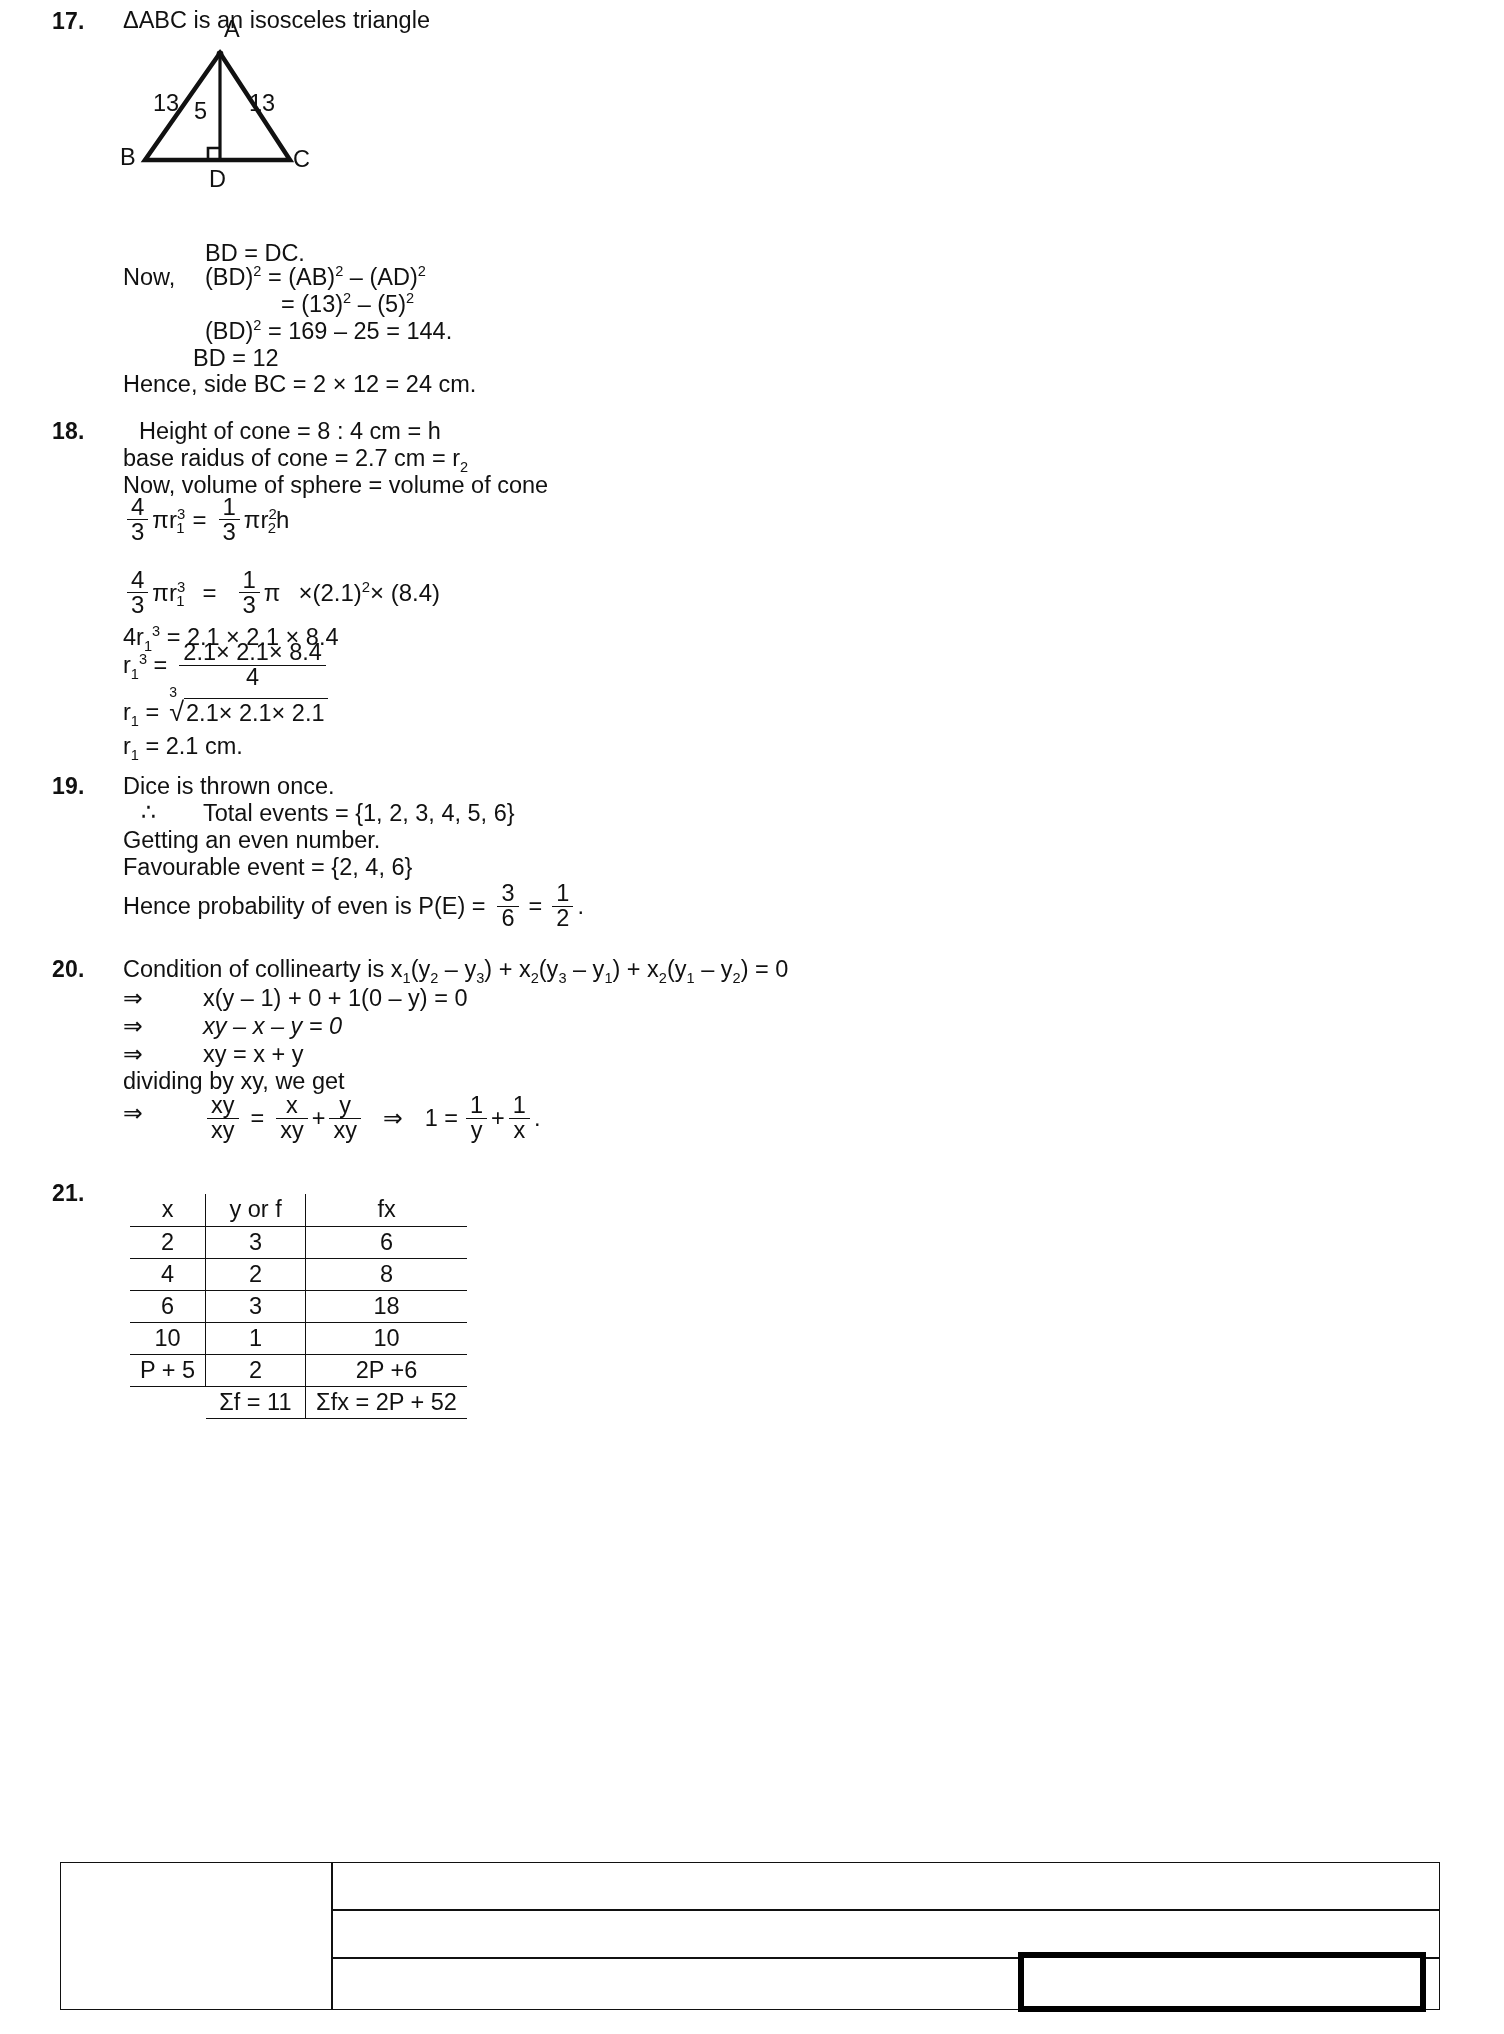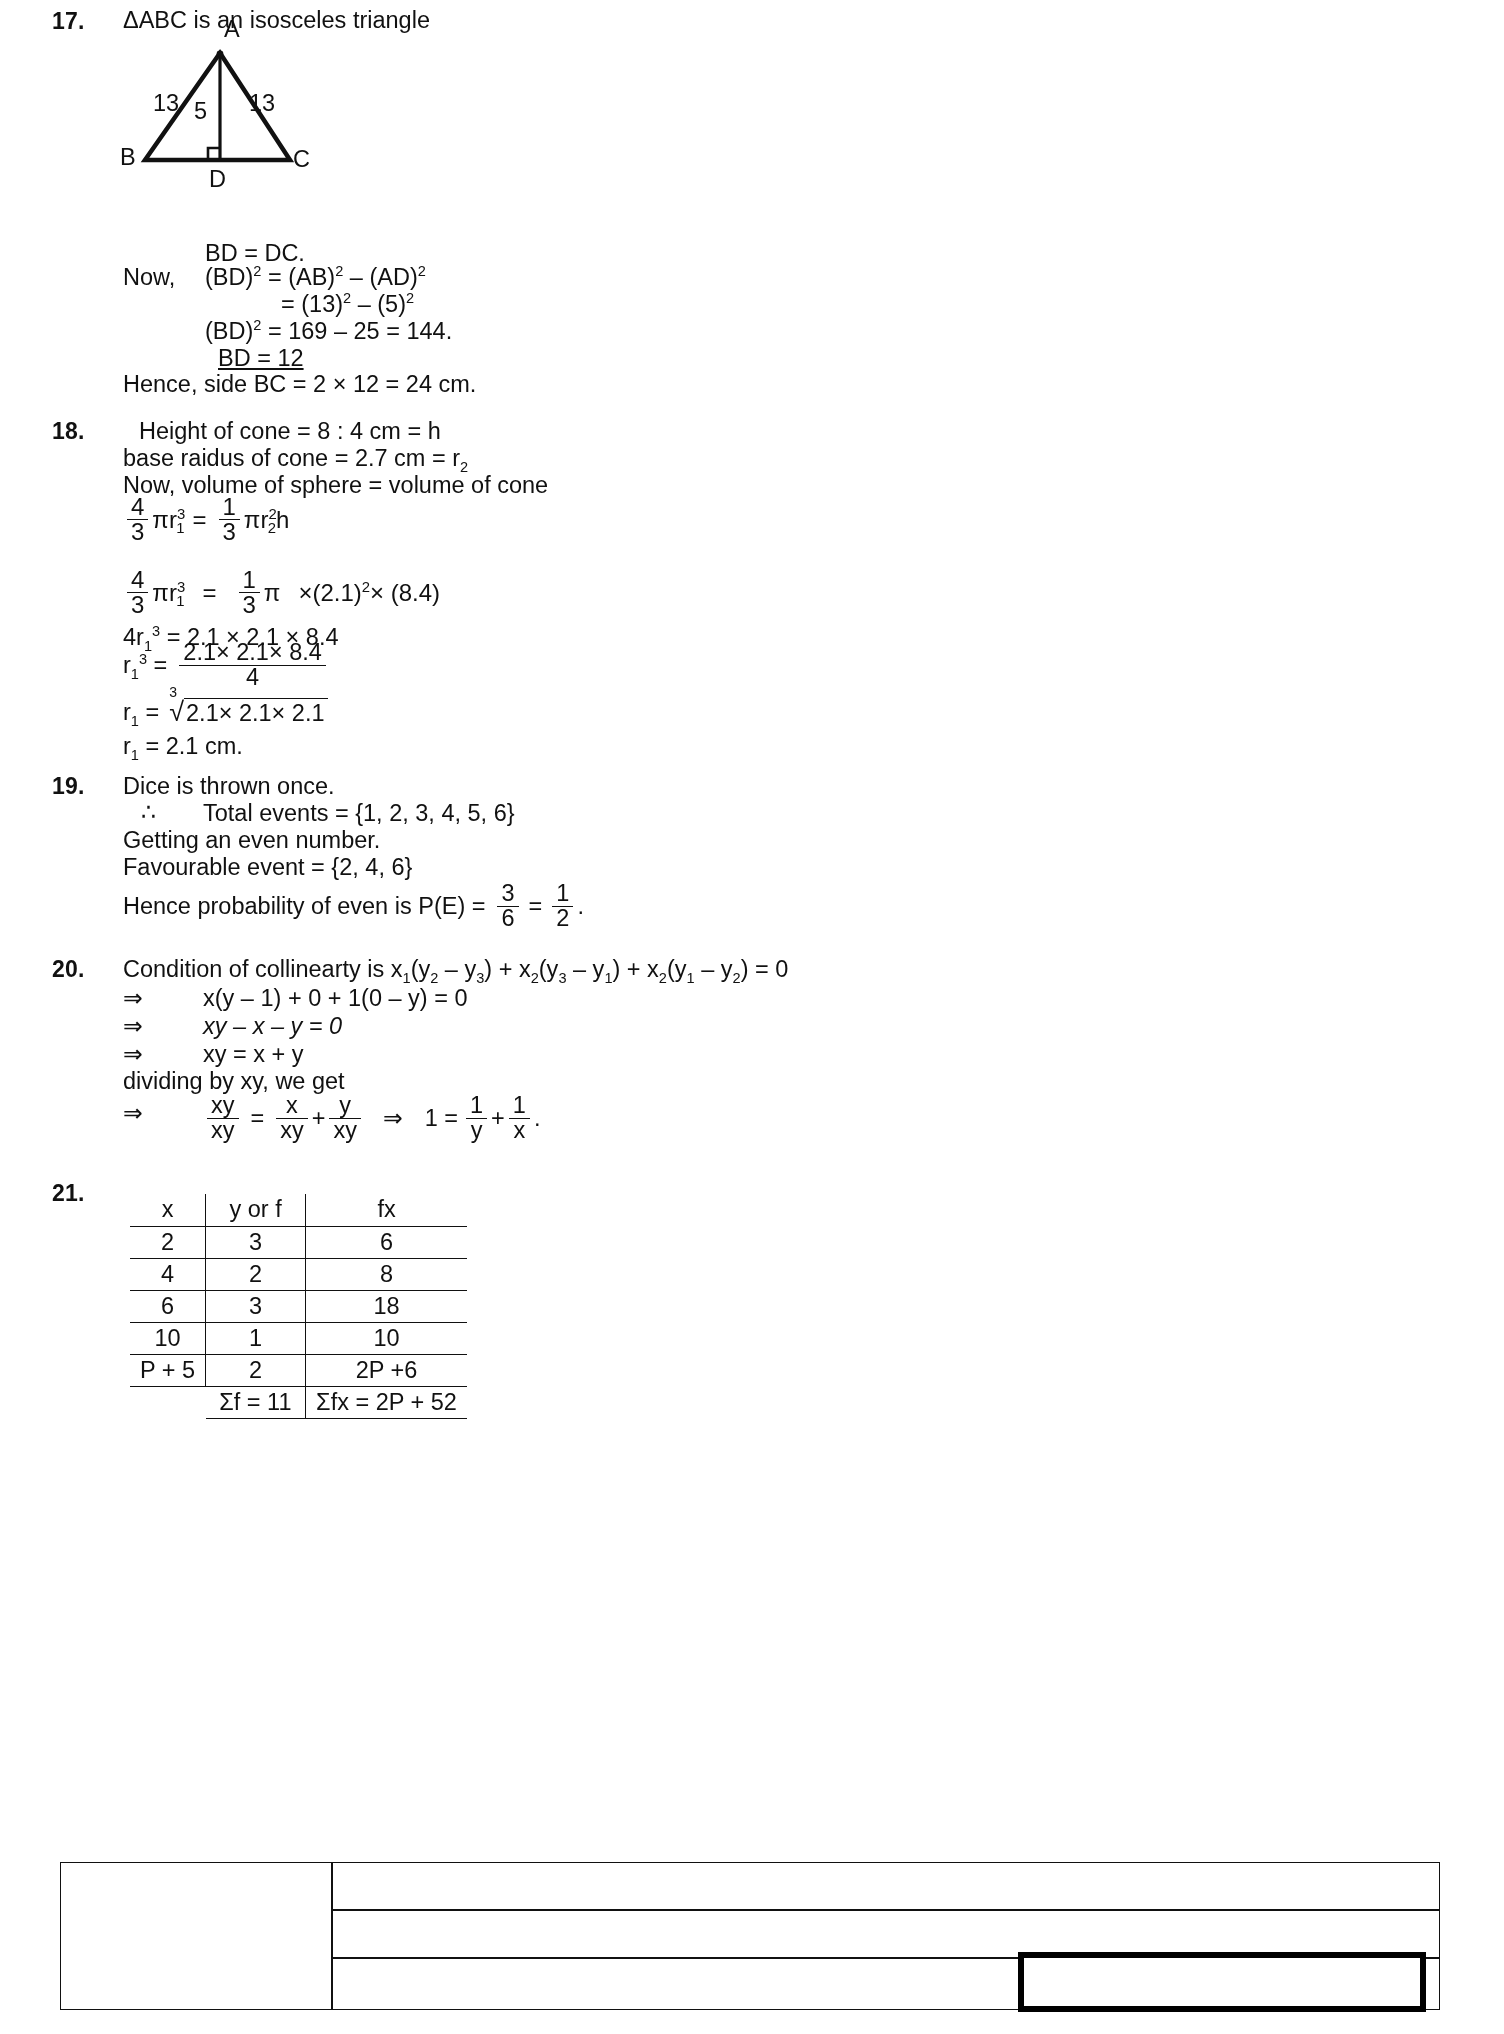--- a/index.html
+++ b/index.html
@@ -113,21 +113,21 @@
   </div>
 
   <div class="line" style="left:281px;top:291px;">
     <span>= (13)</span><sup>2</sup><span> – (5)</span><sup>2</sup>
   </div>
 
   <div class="line" style="left:205px;top:318px;">
     <span>(BD)</span><sup>2</sup><span> = 169 – 25 = 144.</span>
   </div>
 
-  <div class="line" style="left:218px;top:345px;text-decoration:underline;">BD = 12</div>
+  <div class="line" style="left:193px;top:345px;">BD = 12</div>
   <div class="line" style="left:123px;top:371px;">Hence, side BC = 2 × 12 = 24 cm.</div>
 
   <div class="qnum" style="left:52px;top:418px;">18.</div>
   <div class="line" style="left:139px;top:418px;">Height of cone = 8 : 4 cm = h</div>
   <div class="line" style="left:123px;top:445px;">
     <span>base raidus of cone = 2.7 cm = r</span><sub>2</sub>
   </div>
   <div class="line" style="left:123px;top:472px;">Now, volume of sphere = volume of cone</div>
 
   <div class="line" style="left:123px;top:495px;font-size:24px;">

